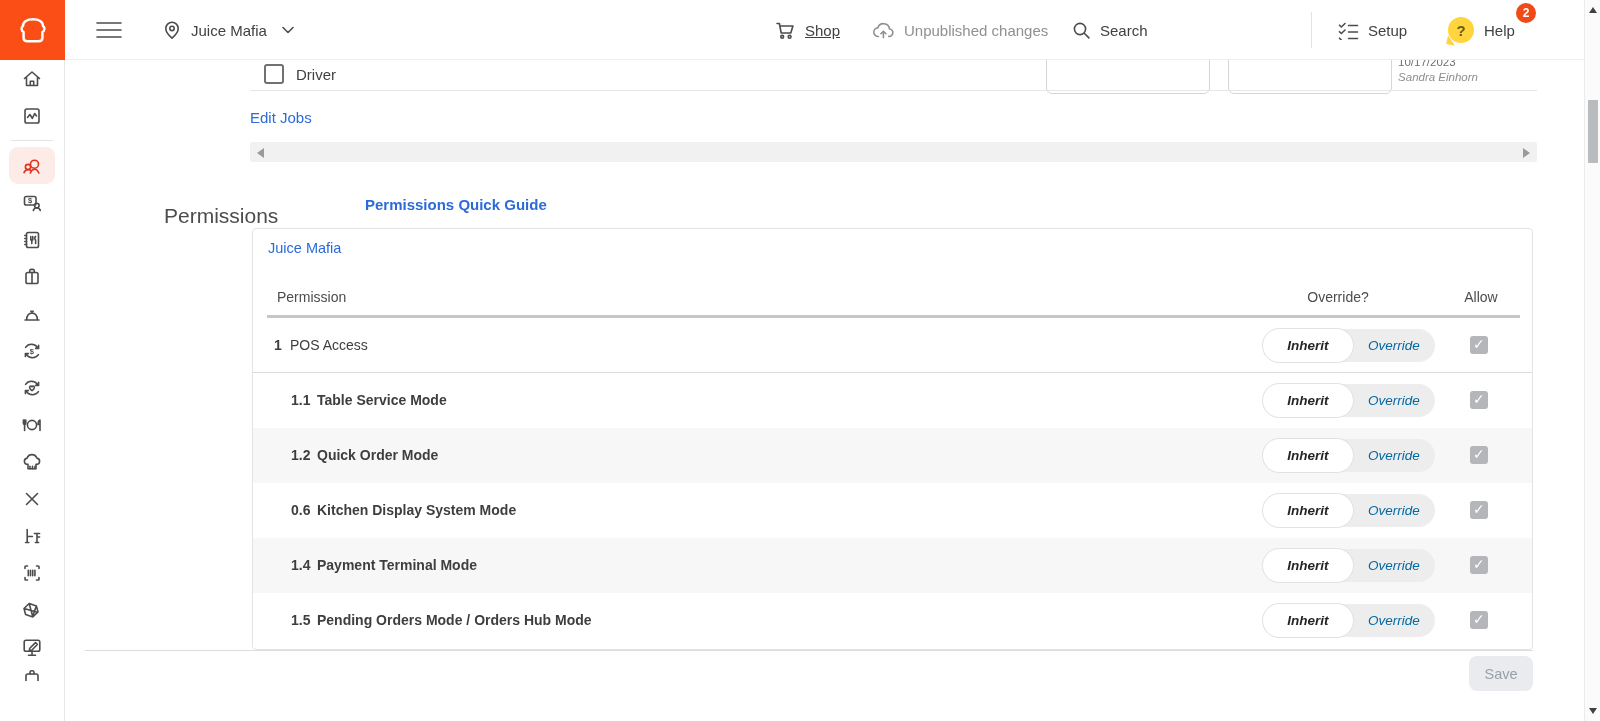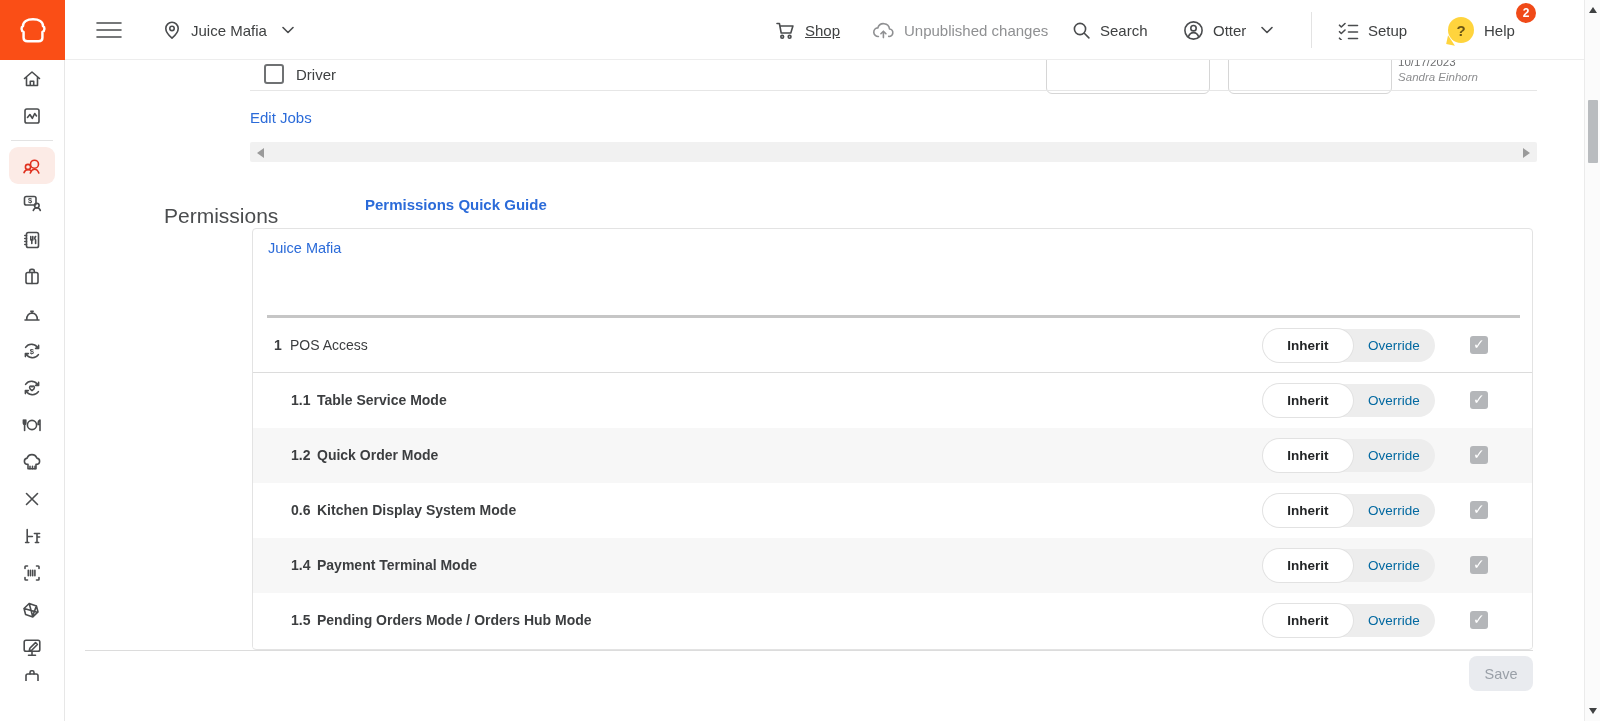--- a/index.html
+++ b/index.html
@@ -80,21 +80,21 @@
   .perm-row { position:relative; width:100%; height:55px; background:#fff; }
   .perm-row.stripe { background:#f7f7f7; }
   .perm-row.first { border-bottom:1px solid #dcdcdc; }
   .row-num { position:absolute; left:21px; top:19px; font-size:14px; font-weight:bold; color:#3c3e40; }
   .row-label { position:absolute; left:37px; top:19px; font-size:14px; color:#3c3e40; }
   .perm-row.sub .row-num { left:38px; }
   .perm-row.sub .row-label { left:64px;font-weight:bold; }
   .toggle { position:absolute; left:1010px; top:11px; width:172px; height:33px; background:#ededed;
     border-radius:17px; display:flex; align-items:center; }
   .seg { border:none; background:transparent; height:33px; font-size:13.5px;
-    font-family:inherit; cursor:pointer; }
+    font-family:inherit; cursor:pointer;font-style:italic; }
   .seg-inherit { width:90px; background:#fff; border-radius:17px; font-weight:bold; color:#232527;
     box-shadow:0 0 0 1px #e2e2e2; }
   .seg-override { flex:1; color:#0369a1; }
   .allow-box { position:absolute; left:1217px; top:18px; width:18px; height:18px; border-radius:3px;
     background:#b4b6b9; cursor:default; }
   .allow-box.checked::after { content:"\2713"; position:absolute; left:3px; top:0px;
     color:#fff; font-size:14px; font-weight:bold; }
 
   #bottom-divider { position:absolute; left:20px; top:590px; width:1448px; height:1px; background:#dcdcdc; }
   #save-btn { position:absolute; left:1404px; top:596px; width:64px; height:35px; background:#e9ebef;
@@ -158,35 +158,20 @@
   </div>
   <div class="tb-group" id="search-group">
     <span>
         <svg width="19" height="19" viewBox="0 0 19 19">
           <circle class="stk" cx="8" cy="8" r="5.6"></circle>
           <path class="stk" d="M12.3 12.3l4.6 4.6"></path>
         </svg>
       </span>
     <span>Search</span>
   </div>
-  <div class="tb-group" id="account-group">
-    <span>
-        <svg width="21" height="21" viewBox="0 0 21 21">
-          <circle class="stk" cx="10.5" cy="10.5" r="8.6"></circle>
-          <circle class="stk" cx="10.5" cy="8.2" r="2.7"></circle>
-          <path class="stk" d="M5.5 16.6c.9-2.6 2.8-4 5-4s4.1 1.4 5 4"></path>
-        </svg>
-      </span>
-    <span>Otter</span>
-    <span style="margin-left:6px;">
-        <svg width="12" height="8" viewBox="0 0 12 8">
-          <path class="stk" d="M1 1.5l5 5 5-5"></path>
-        </svg>
-      </span>
-  </div>
   <div id="tb-divider"></div>
   <div class="tb-group" id="setup-group">
     <span>
         <svg width="21" height="19" viewBox="0 0 21 19">
           <path class="stk" d="M1.5 4.2l1.8 1.8L7 2.5M1.5 10.7l1.8 1.8L7 9M1.5 17.2l1.8 1.8"></path>
           <path class="stk" d="M10.5 4.5h9M10.5 11h9M10.5 17.5h9"></path>
         </svg>
       </span>
     <span>Setup</span>
   </div>
@@ -318,20 +303,25 @@
   <div id="h-scrollbar">
     <span class="h-arrow" id="h-arrow-left"></span>
     <span class="h-arrow" id="h-arrow-right"></span>
   </div>
 
   <div id="perm-section-label">Permissions</div>
   <a id="quick-guide">Permissions Quick Guide</a>
 
   <div id="perm-card">
     <a id="card-loc-link">Juice Mafia</a>
+    <div id="tbl-header">
+      <span id="th-permission">Permission</span>
+      <span id="th-override">Override?</span>
+      <span id="th-allow">Allow</span>
+    </div>
     <div id="header-sep"></div>
     <div id="rows-wrap">
         <div class="perm-row first">
     <span class="row-num">1</span>
     <span class="row-label">POS Access</span>
     <div class="toggle">
       <button class="seg seg-inherit">Inherit</button>
       <button class="seg seg-override">Override</button>
     </div>
     <span class="allow-box checked"></span>

